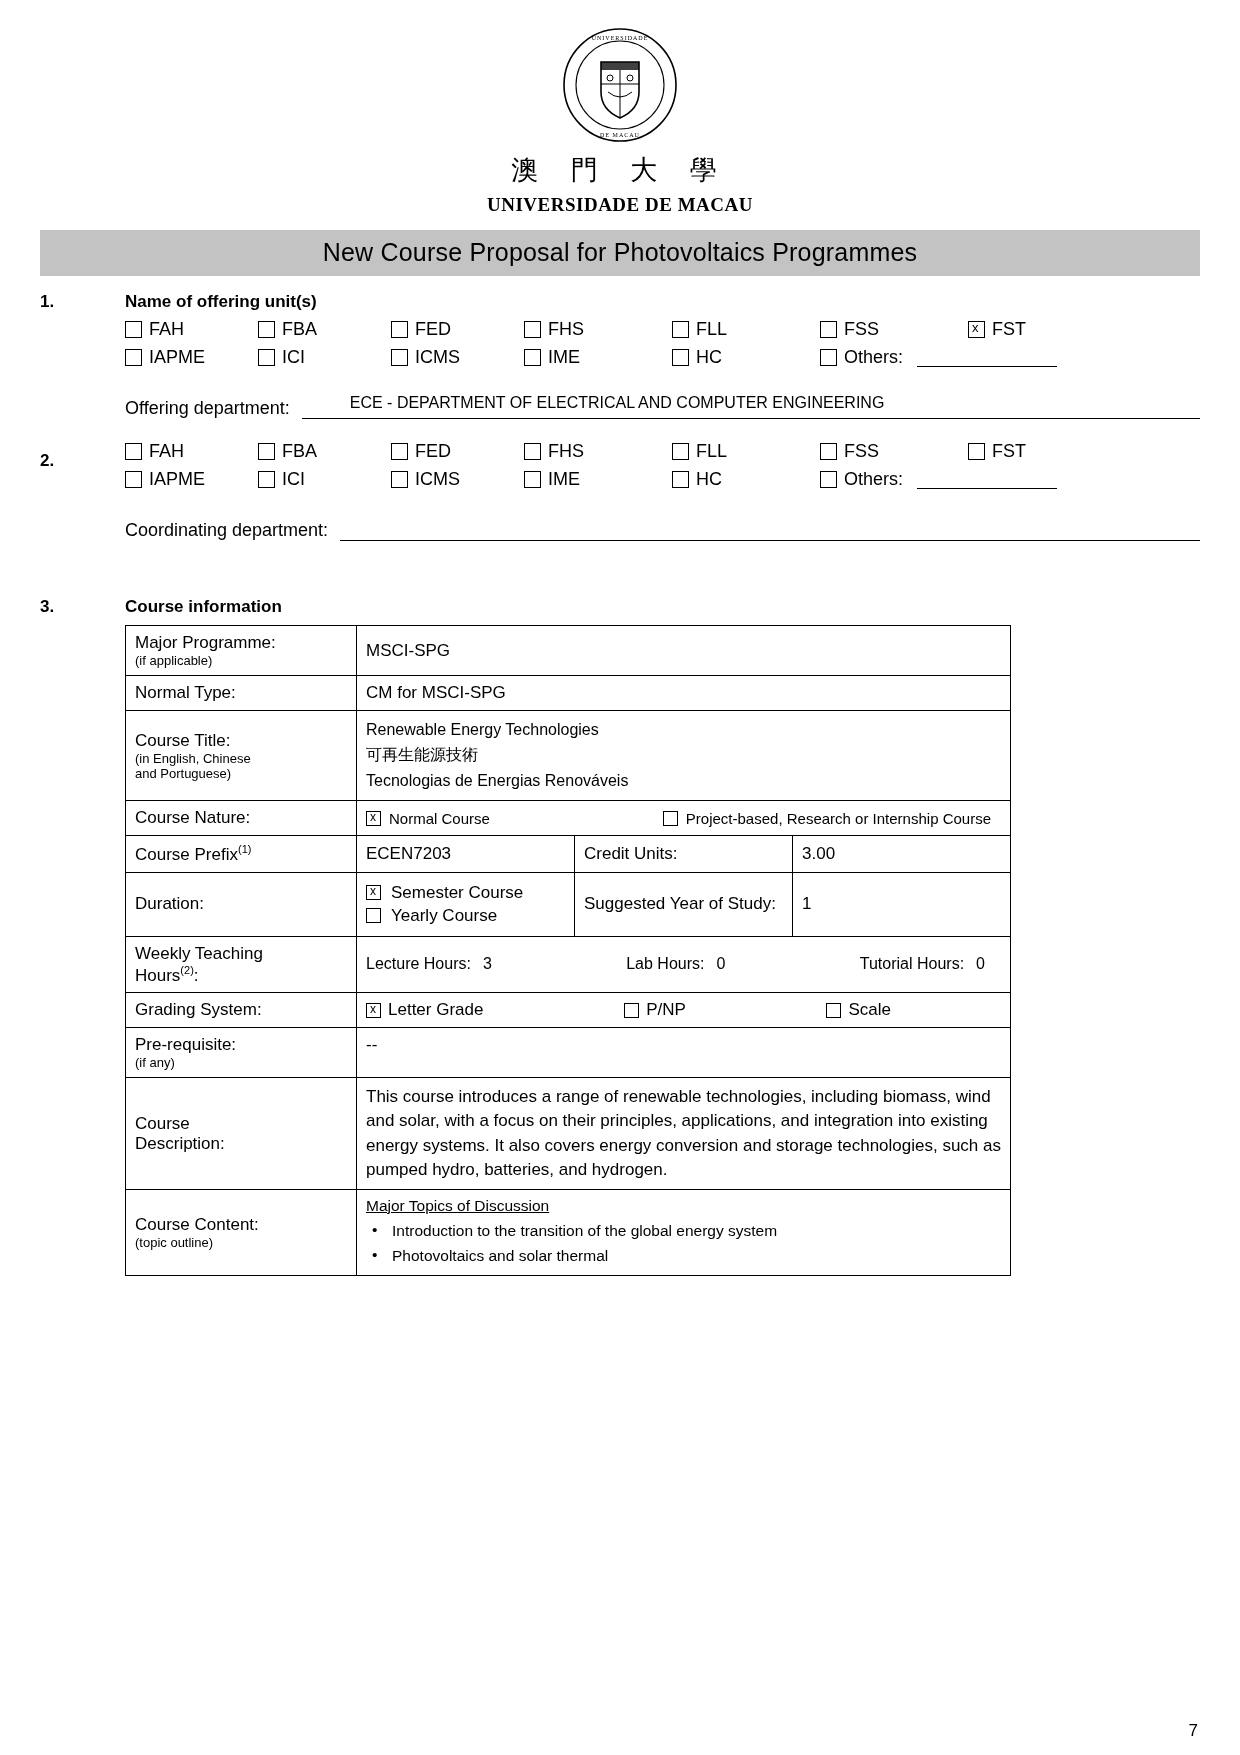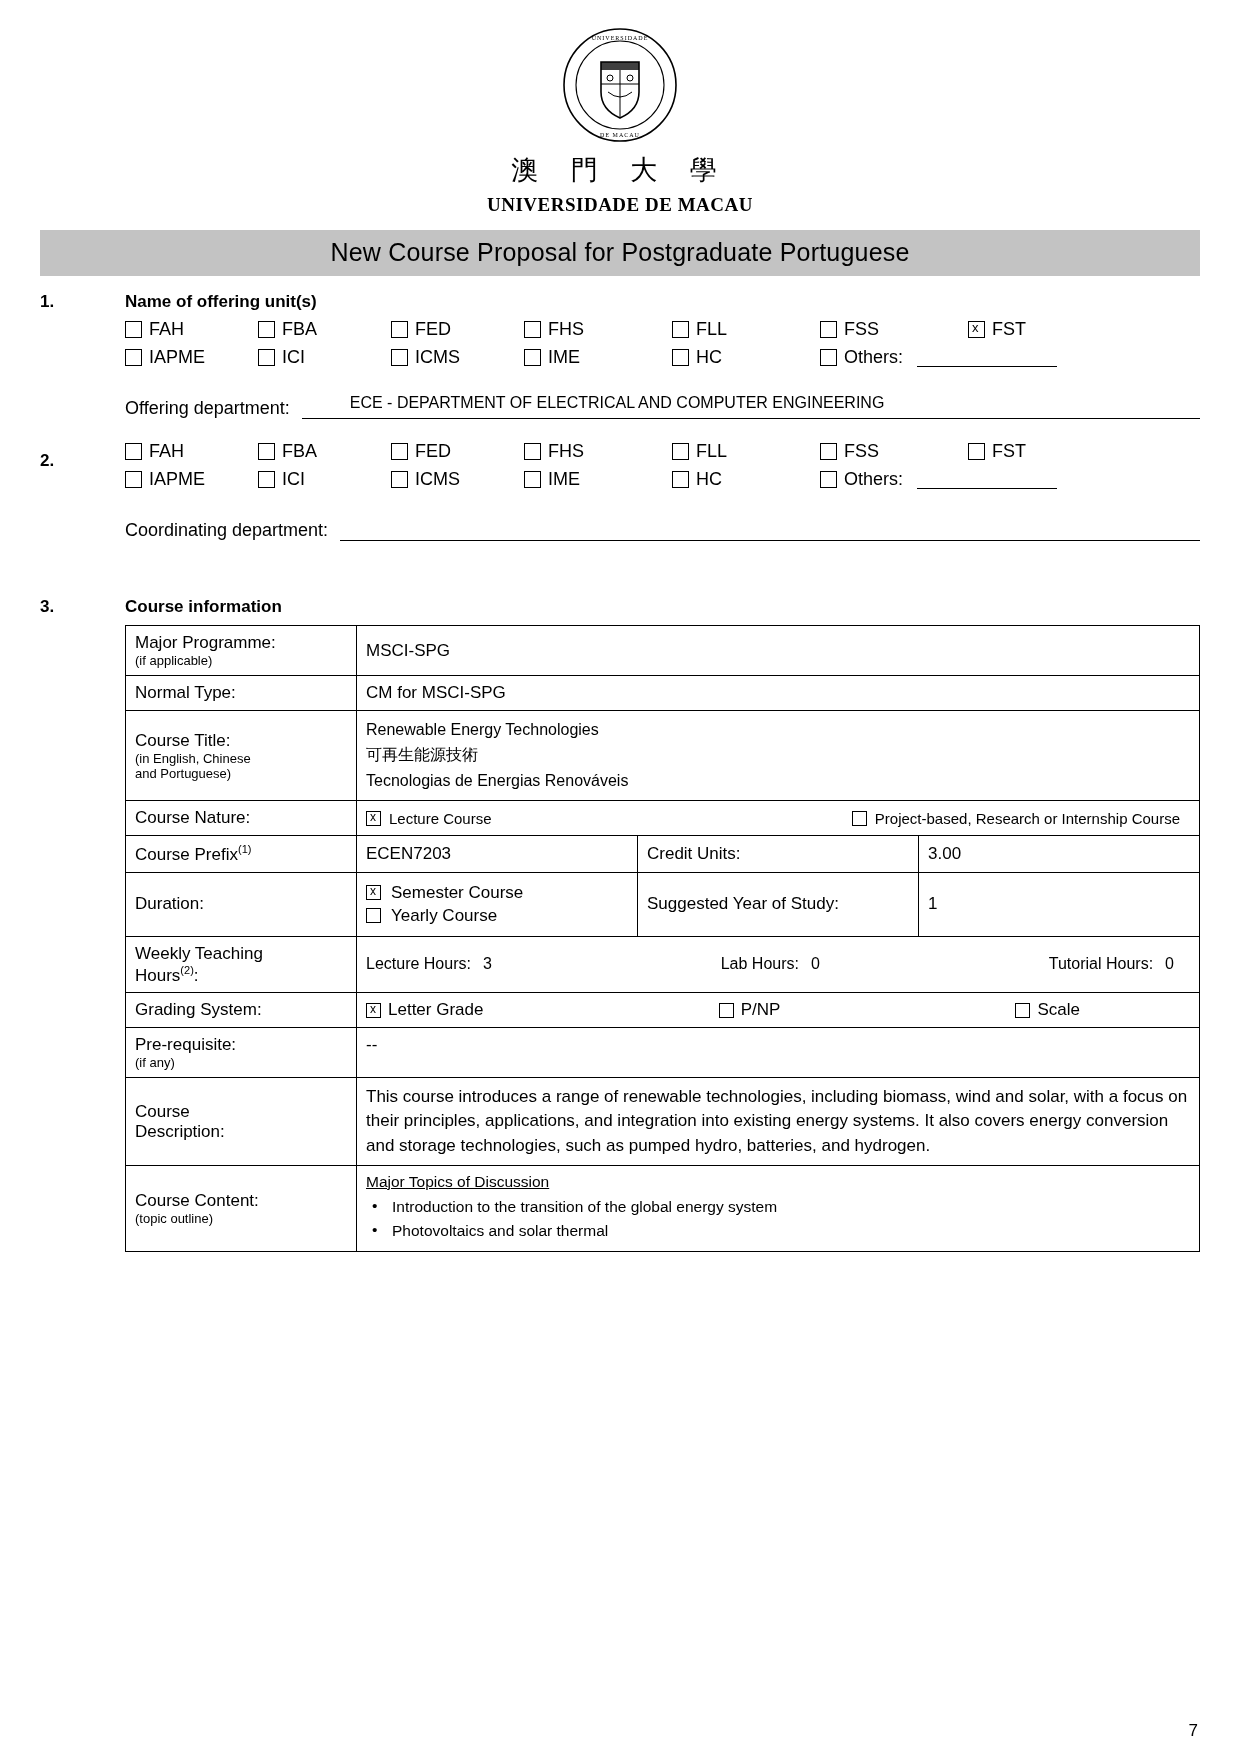--- a/index.html
+++ b/index.html
@@ -230,21 +230,21 @@
         <circle cx="69" cy="52" r="3" fill="none" stroke="#000" stroke-width="1"></circle>
         <path d="M47 66 q12 10 24 0" fill="none" stroke="#000" stroke-width="1"></path>
         <text x="59" y="14" font-size="6" text-anchor="middle" font-family="Liberation Serif, serif" letter-spacing="1">UNIVERSIDADE</text>
         <text x="59" y="111" font-size="6" text-anchor="middle" font-family="Liberation Serif, serif" letter-spacing="1">DE MACAU</text>
       </svg>
     </div>
     <div class="uni-cn">澳 門 大 學</div>
     <div class="uni-pt">UNIVERSIDADE DE MACAU</div>
   </div>
 
-  <div class="title-bar">New Course Proposal for Postgraduate Portuguese</div>
+  <div class="title-bar">New Course Proposal for Photovoltaics Programmes</div>
 
   <div class="section" style="margin-top:6px;">
     <div class="sec-num" style="top:10px;">1.</div>
     <div class="sec-head">Name of offering unit(s)</div>
     <div class="sec-body">
 
       <div class="cb-row">
         <div class="cb-cell" style="width:133px;">
           <span class="cb" id="s1r1c0"></span>
           <span>FAH</span>
@@ -378,21 +378,21 @@
         <span class="field-line"></span>
       </div>
     </div>
   </div>
 
   <div class="section" style="margin-top:46px;">
     <div class="sec-num" style="top:10px;">3.</div>
     <div class="sec-head">Course information</div>
   </div>
 
-  <table class="ci-table" style="margin-left:125px; width:1075px;">
+  <table class="ci-table" style="margin-left:125px; width:886px;">
 
     <tbody>
         <tr>
       <td class="lbl-col">
         <div class="lbl-main">Major Programme:</div>
         <div class="lbl-sub">(if applicable)</div>
       </td>
       <td colspan="3" class="val">MSCI-SPG</td>
     </tr>
 
@@ -413,21 +413,21 @@
         <div class="val-lg" style="padding:3px 0;">Tecnologias de Energias Renováveis</div>
       </td>
     </tr>
 
     <tr>
       <td class="lbl-col">Course Nature:</td>
       <td colspan="3">
         <div class="nature-wrap">
           <span class="inline-cb">
             <span class="cb checked"></span>
-            <span>Lecture Course</span>
+            <span>Normal Course</span>
           </span>
           <span class="sp"></span>
           <span class="inline-cb" style="margin-right:10px;">
             <span class="cb"></span>
             <span>Project-based, Research or Internship Course</span>
           </span>
         </div>
       </td>
     </tr>
 

